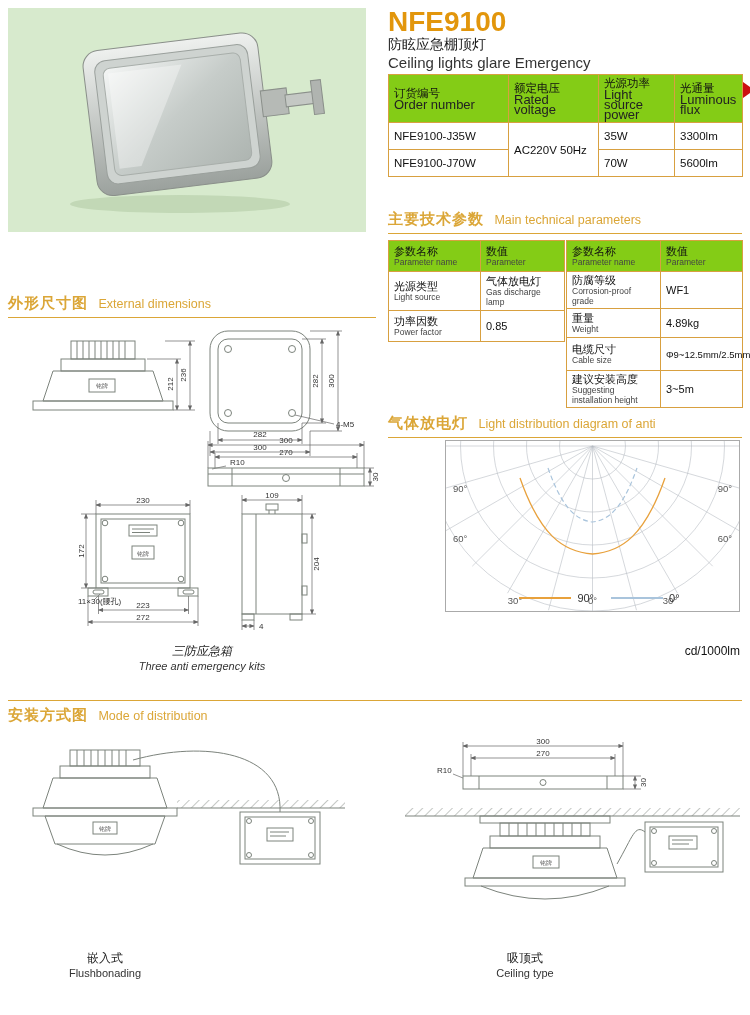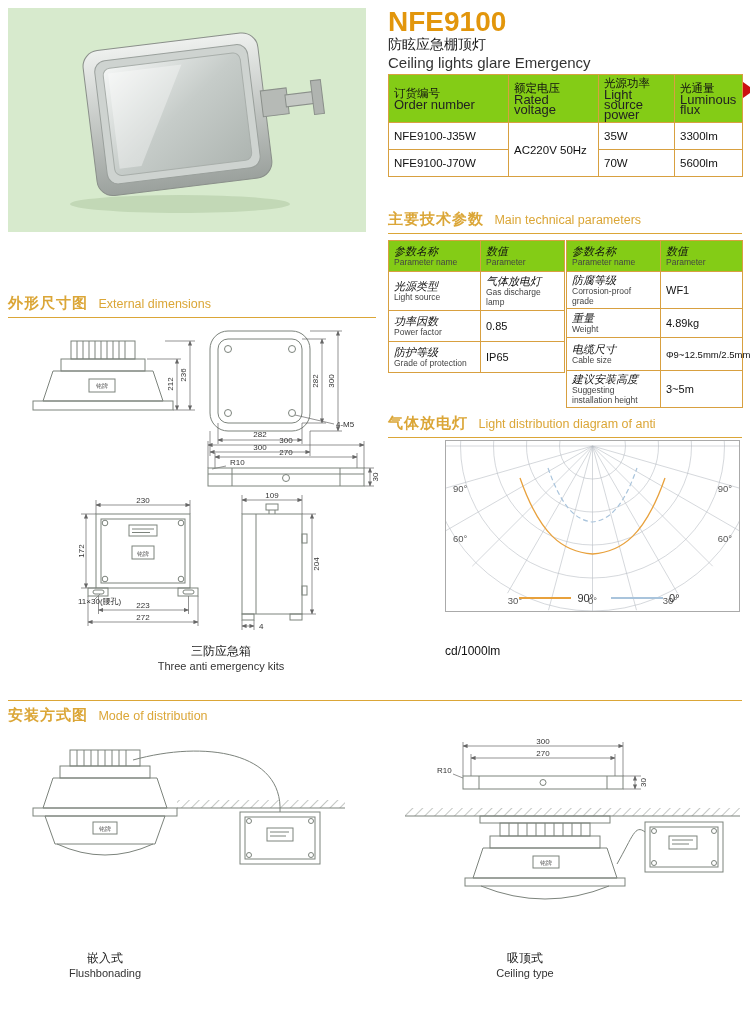--- a/index.html
+++ b/index.html
@@ -17,21 +17,21 @@
   table{border-collapse:collapse;position:absolute;table-layout:fixed;}
   th,td{border:1px solid #d8a040;padding:2px 5px;text-align:left;vertical-align:middle;}
   th{background:#84cc16;font-weight:normal;}
   .order-table{left:388px;top:74px;width:354px;font-size:11.5px;color:#111;}
   .order-table th{height:28px;}
   .order-table td{height:22px;}
   .hdr-cn{font-size:11.5px;color:#111;display:block;line-height:13px;}
   .hdr-en{font-size:13px;color:#222;display:block;line-height:10px;}
   .tech-table{width:176px;font-size:11px;color:#111;}
   .tech-table th{height:26px;}
-  .cellcn{font-size:11px;display:block;line-height:13px;font-style:italic;}
+  .cellcn{font-size:11px;display:block;line-height:13px;}
   .cellen{font-size:8.5px;color:#444;display:block;line-height:9.5px;}
   .val2{font-size:8.5px;color:#444;display:block;line-height:9.5px;}
   
   .sec{border-bottom:1px solid #dba637;padding-bottom:4px;}
   .sec-cn{color:#dba637;font-weight:bold;font-size:15px;letter-spacing:1px;margin-top:41px;}
   .sec-en{color:#dba637;font-size:12.5px;margin-left:6px;}
   .divider{border-top:1px solid #dba637;height:0;}
   
   .red-arrow{width:0;height:0;border-top:8px solid transparent;border-bottom:8px solid transparent;
              border-left:11px solid #cc1111;}
@@ -40,21 +40,21 @@
   .dim line{stroke:#666;stroke-width:0.7;}
   .dimt{font-size:8px;fill:#333;}
   .tinyt{font-size:6px;fill:#555;}
   .grid circle,.grid line{fill:none;stroke:#b9bec4;stroke-width:0.6;}
   .cap{text-align:center;color:#222;}
   .cap .c1{font-size:12px;display:block;}
   .cap .c2{font-size:11px;display:block;color:#333;}
   .legend{left:445px;top:592px;width:295px;text-align:center;font-size:11px;color:#333;}
   .leg-line{display:inline-block;width:52px;height:0;border-top:2px solid;vertical-align:middle;
             margin:0 6px 2px 14px;}
-  .unit{left:445px;top:644px;width:295px;text-align:left;font-size:12px;color:#111;}
+  .unit{left:445px;top:644px;width:295px;text-align:right;font-size:12px;color:#111;}
 </style>
 </head>
 <body>
 
 <svg width="0" height="0" style="position:absolute" aria-hidden="true">
   <defs>
     <marker id="arr" markerWidth="7" markerHeight="6" refX="6.5" refY="3" orient="auto-start-reverse">
       <path d="M0,0 L7,3 L0,6 z" fill="#666"></path>
     </marker>
     <pattern id="hatch" width="7" height="7" patternUnits="userSpaceOnUse" patternTransform="rotate(45)">
@@ -165,27 +165,20 @@
             <span class="val2">Gas discharge lamp</span>
           </td>
     </tr>
     <tr>
       <td style="height:26px">
             <span class="cellcn">功率因数</span>
             <span class="cellen">Power factor</span>
           </td>
       <td>0.85</td>
     </tr>
-    <tr>
-      <td style="height:26px">
-            <span class="cellcn">防护等级</span>
-            <span class="cellen">Grade of protection</span>
-          </td>
-      <td>IP65</td>
-    </tr>
   </tbody>
     </table>
 
   <table class="tech-table" style="left:566px;top:240px;">
     <colgroup>
         <col style="width:94px">
         <col style="width:82px">
       </colgroup>
     <tbody>
         <tr>
@@ -383,21 +376,21 @@
         <rect x="76" y="44" width="5" height="9"></rect>
           <rect x="76" y="96" width="5" height="9"></rect>
         <rect x="16" y="124" width="12" height="6"></rect>
           <rect x="64" y="124" width="12" height="6"></rect>
       </g>
       <text class="dimt" x="46" y="8" text-anchor="middle">109</text>
       <text class="dimt" transform="translate(93,74) rotate(-90)" text-anchor="middle">204</text>
       <text class="dimt" x="33" y="139">4</text>
     </svg>
 
-    <div class="abs cap" style="left:88px;top:325px;width:250px;">
+    <div class="abs cap" style="left:69px;top:325px;width:250px;font-style:italic;">
       <span class="c1">三防应急箱</span>
       <span class="c2">Three anti emergency kits</span>
     </div>
   </div>
 
   <div class="abs sec" style="left:388px;top:414px;width:354px;">
     <span class="sec-cn">气体放电灯</span>
     <span class="sec-en">Light distribution diagram of anti</span>
   </div>
 

